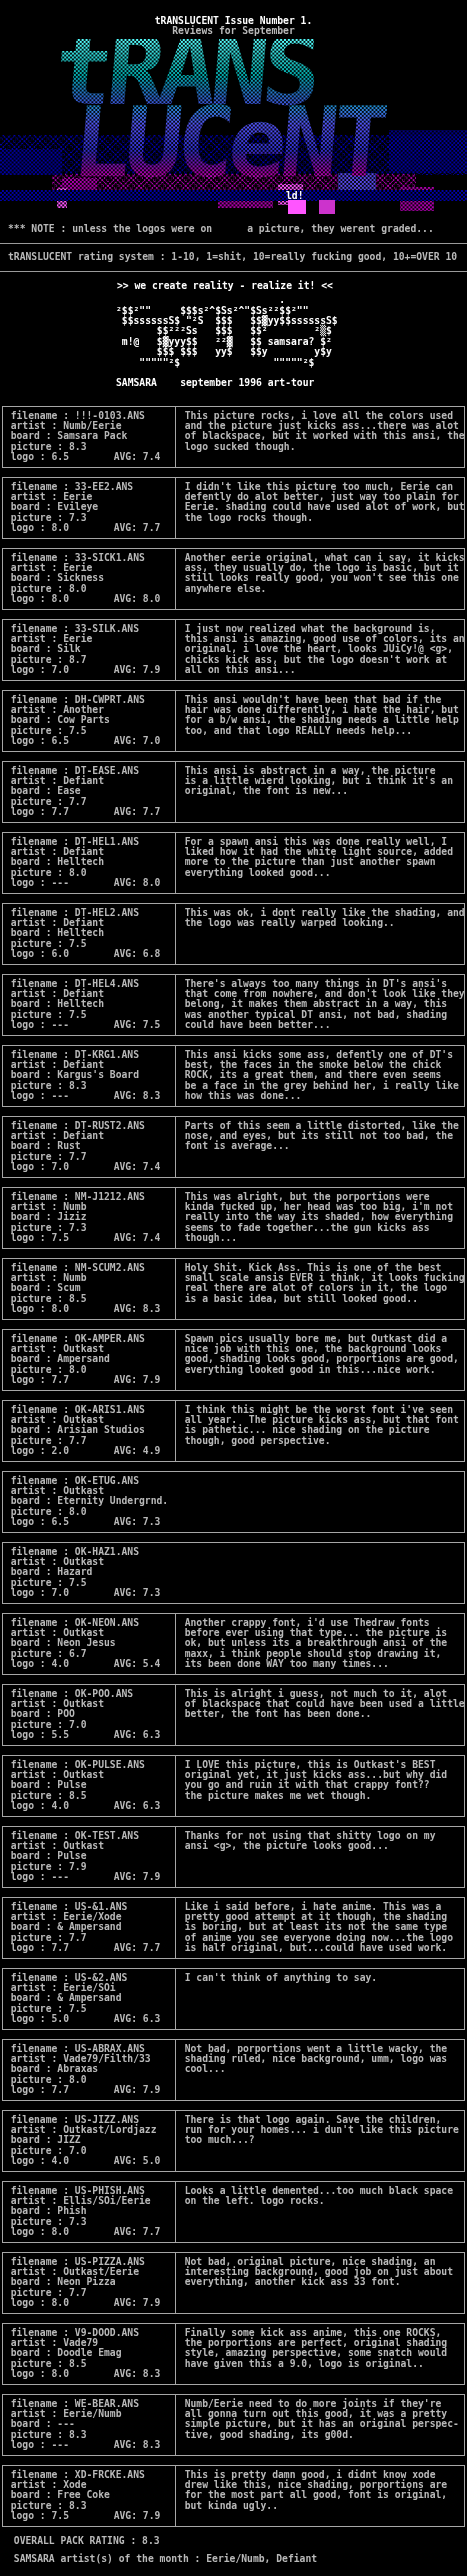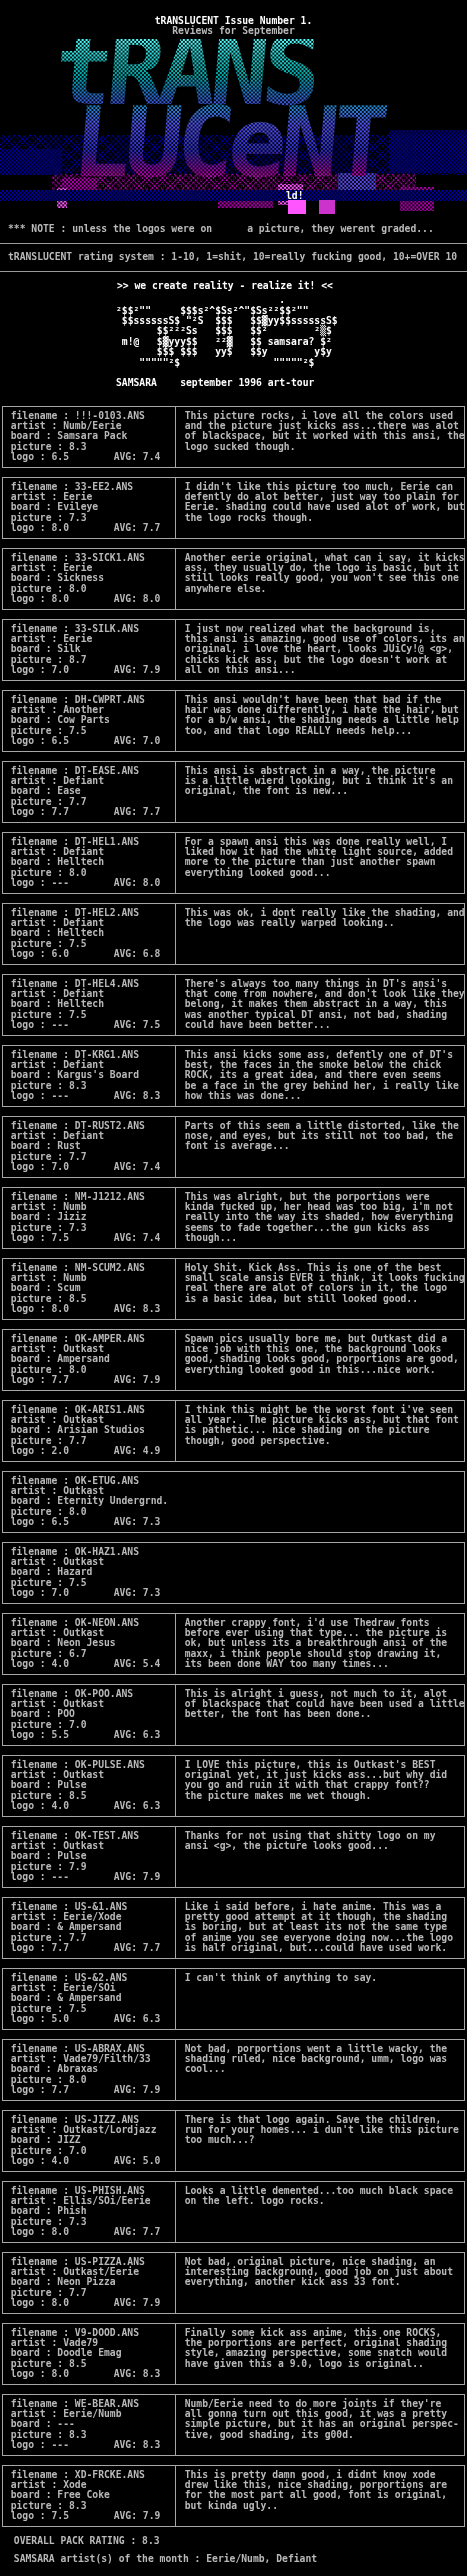--- a/index.html
+++ b/index.html
@@ -253,21 +253,21 @@
   <section class="review">
     <div class="meta">
       <div class="row"><span>filename : </span><span>DT-KRG1.ANS</span></div>
       <div class="row"><span>artist : </span><span>Defiant</span></div>
       <div class="row"><span>board : </span><span>Kargus's Board</span></div>
       <div class="row"><span>picture : </span><span>8.3</span></div>
       <div class="row"><span>logo : </span><span>---</span><span class="avg"><span>AVG: </span><span>8.3</span></span></div>
     </div>
     <div class="comment">This ansi kicks some ass, defently one of DT's
 best, the faces in the smoke below the chick
-ROCK, its a great idea, and there even seems
+ROCK, its a great them, and there even seems
 be a face in the grey behind her, i really like
 how this was done...</div>
   </section>
 
   <section class="review">
     <div class="meta">
       <div class="row"><span>filename : </span><span>DT-RUST2.ANS</span></div>
       <div class="row"><span>artist : </span><span>Defiant</span></div>
       <div class="row"><span>board : </span><span>Rust</span></div>
       <div class="row"><span>picture : </span><span>7.7</span></div>

